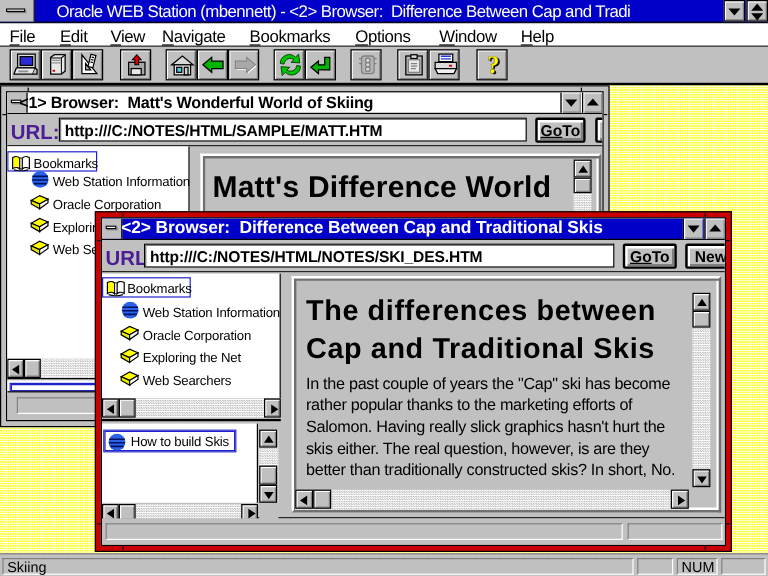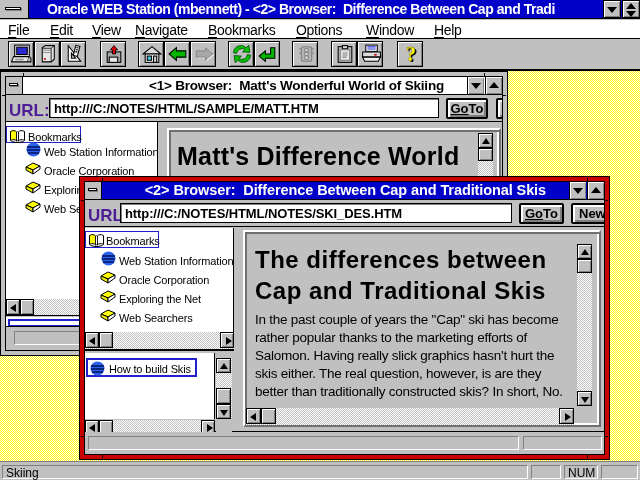--- a/index.html
+++ b/index.html
@@ -7,21 +7,21 @@
 .abs{position:absolute}
 
 #desk{position:absolute;left:0;top:71px;width:640px;height:391px;
  background-image:conic-gradient(#ffff00 25%,#fff 0 50%,#ffff00 0 75%,#fff 0);
  background-size:2px 2px}
 
 #tbar{position:absolute;left:0;top:0;width:640px;height:19px;background:#0000c8;border-bottom:1px solid #000}
 #sysm{position:absolute;left:0;top:0;width:29px;height:18px;background:#c0c0c0;border-right:1px solid #000}
 .dash{position:absolute;background:#fff;border:1px solid #000;box-shadow:1px 1px 0 #808080}
 #ttext{position:absolute;left:47px;top:1px;width:508px;height:17px;overflow:hidden;
- color:#fff;font-weight:bold;font-size:14px;line-height:17px;white-space:nowrap;letter-spacing:-0.45px}
+ color:#fff;font-weight:normal;font-size:14px;line-height:17px;white-space:nowrap;letter-spacing:-0.45px}
 .tbtn{position:absolute;top:0;width:18px;height:18px;background:#c0c0c0;border:1px solid #000;
  box-shadow:inset 1px 1px 0 #fff,inset -1px -1px 0 #808080}
 .tri{width:0;height:0;position:absolute}
 .tri.dn{border-left:5px solid transparent;border-right:5px solid transparent;border-top:6px solid #000}
 .tri.up{border-left:5px solid transparent;border-right:5px solid transparent;border-bottom:6px solid #000}
 
 #menu{position:absolute;left:0;top:20px;width:640px;height:19px;background:#fff;border-bottom:1px solid #000}
 .mi{position:absolute;top:1px;font-weight:normal;font-size:14px;line-height:18px;color:#000;letter-spacing:-0.3px}
 .mi u{text-decoration-thickness:1px;text-underline-offset:2px}
 
@@ -33,21 +33,21 @@
 #status{position:absolute;left:0;top:461px;width:640px;height:19px;background:#c0c0c0;border-top:1px solid #808080}
 .sfield{position:absolute;top:3px;height:14px;background:#c0c0c0;
  border-top:1px solid #808080;border-left:1px solid #808080;border-bottom:1px solid #fff;border-right:1px solid #fff;
  font-size:12px;line-height:12px;color:#000;padding:1px 3px;white-space:nowrap}
 
 .win{position:absolute;border:1px solid #000}
 #win1{left:0;top:71px;width:508px;height:285px;background:#c0c0c0}
 #win2{left:79px;top:176px;width:531px;height:284px;background:#c80000}
 .inner{position:absolute;left:4px;top:4px;right:4px;bottom:4px;border:1px solid #000;background:#c0c0c0;overflow:hidden}
 .wtitle{position:absolute;left:0;top:0;right:0;height:18px;border-bottom:1px solid #000}
-.wtitle .txt{position:absolute;left:10px;right:58px;top:0;height:17px;text-align:right;
+.wtitle .txt{position:absolute;left:10px;right:58px;top:0;height:17px;text-align:left;
  font-weight:bold;font-size:13.5px;line-height:17px;white-space:nowrap;overflow:hidden;letter-spacing:-0.2px}
 .sysw{position:absolute;left:0;top:0;width:17px;height:17px;background:#c0c0c0;border-right:1px solid #000}
 .wbtn{position:absolute;top:0;width:17px;height:17px;background:#c0c0c0;border-left:1px solid #000;
  box-shadow:inset 1px 1px 0 #fff,inset -1px -1px 0 #808080}
 .urlrow{position:absolute;left:0;top:18px;right:0;height:27px;background:#c0c0c0;border-bottom:1px solid #000;overflow:hidden}
 .urllab{position:absolute;left:3px;top:6px;font-weight:bold;font-size:17px;color:#4c1d95}
 .urlfield{position:absolute;top:3px;height:20px;background:#fff;border:1px solid #000;
  box-shadow:inset 1px 1px 0 #808080;font-weight:bold;font-size:13px;line-height:18px;
  padding:1px 0 0 4px;white-space:nowrap;overflow:hidden;letter-spacing:-0.1px}
 .pbtn{position:absolute;background:#c0c0c0;border:2px solid #000;border-radius:2px;

